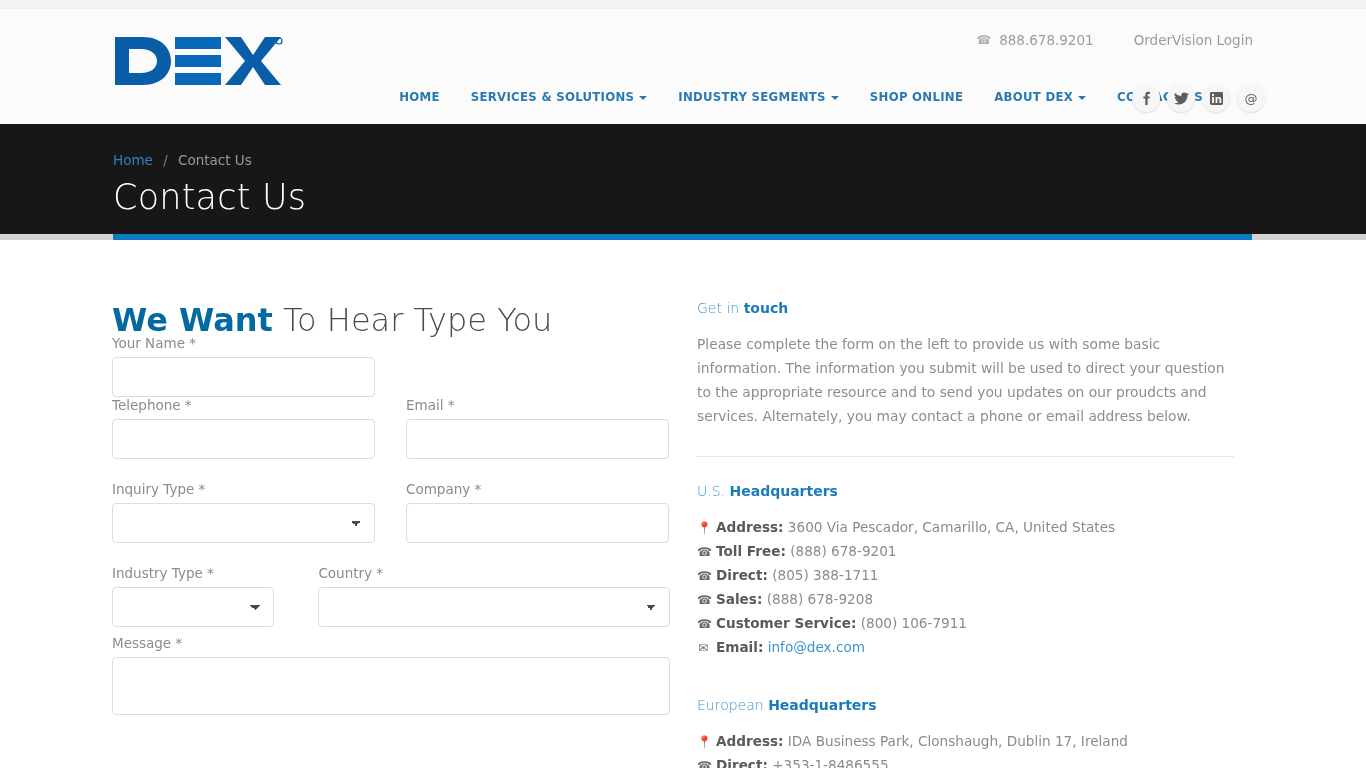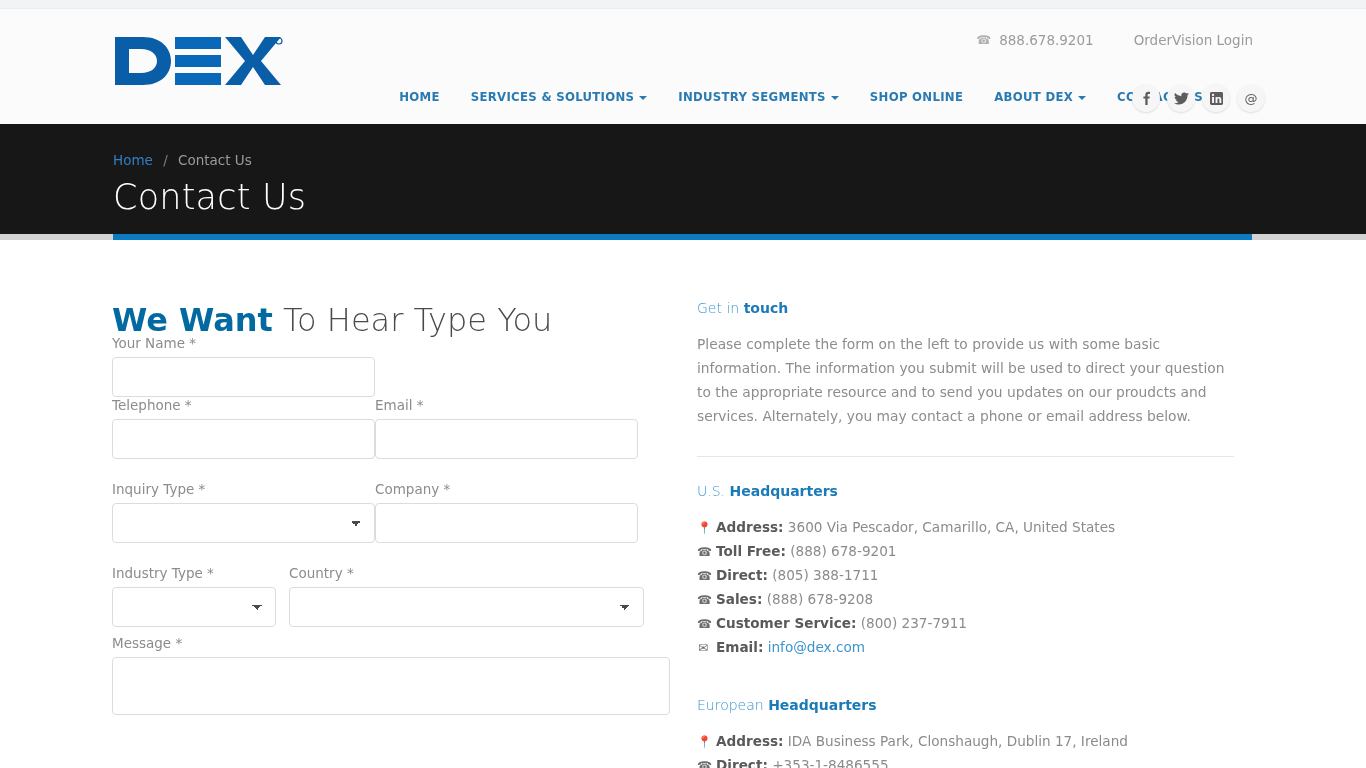--- a/index.html
+++ b/index.html
@@ -112,21 +112,21 @@
     -webkit-appearance:none; appearance:none;
     background-image:
       linear-gradient(45deg, transparent 50%, #4a4a4a 50%),
       linear-gradient(135deg, #4a4a4a 50%, transparent 50%);
     background-position:
       calc(100% - 18px) 17px,
       calc(100% - 13px) 17px;
     background-size:5px 5px,5px 5px;
     background-repeat:no-repeat;
   }
-  .fgrid { display:flex; }
+  .fgrid { display:flex; gap:31px; }
   .fcol { width:263px; }
 
   textarea.fctl { height:58px; padding:9px 10px; resize:none; }
 
   
   .rcol { position:absolute; left:697px; top:60px; width:537px; }
   .rh {
     font-size:14px; color:#3d93cf; font-weight:300; margin:0 0 16px 0;
   }
   .rh b { font-weight:bold; color:#1b7ab8; }
@@ -322,21 +322,21 @@
         <div class="cline">
           <span class="ic">☎</span>
           <span><b>Direct:</b> <span>(805) 388-1711</span></span>
         </div>
         <div class="cline">
           <span class="ic">☎</span>
           <span><b>Sales:</b> <span>(888) 678-9208</span></span>
         </div>
         <div class="cline">
           <span class="ic">☎</span>
-          <span><b>Customer Service:</b> <span>(800) 237-7911</span></span>
+          <span><b>Customer Service:</b> <span>(800) 106-7911</span></span>
         </div>
         <div class="cline">
           <span class="ic">✉</span>
           <span><b>Email:</b> <a href="#">info@dex.com</a></span>
         </div>
       </div>
 
       <h2 class="rh hq2">
         <span>European </span><b>Headquarters</b>
       </h2>

